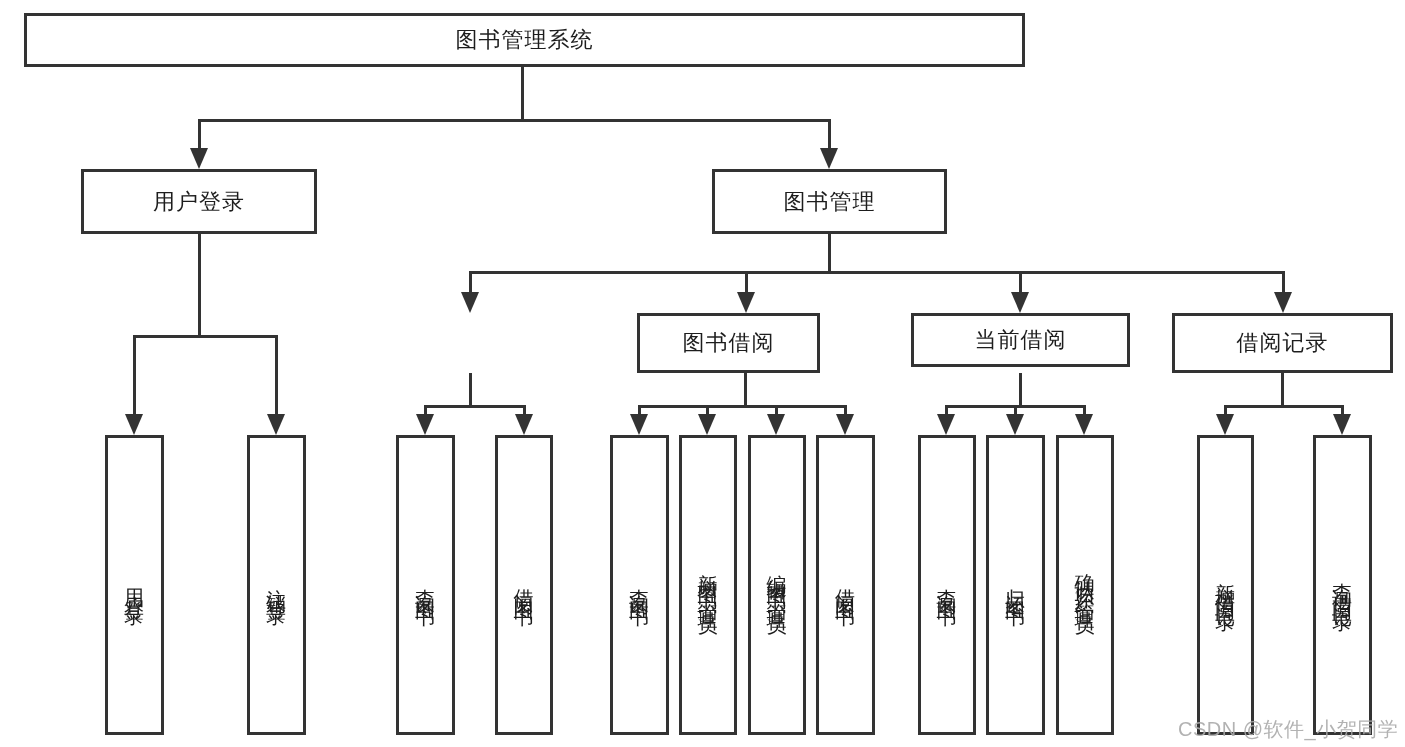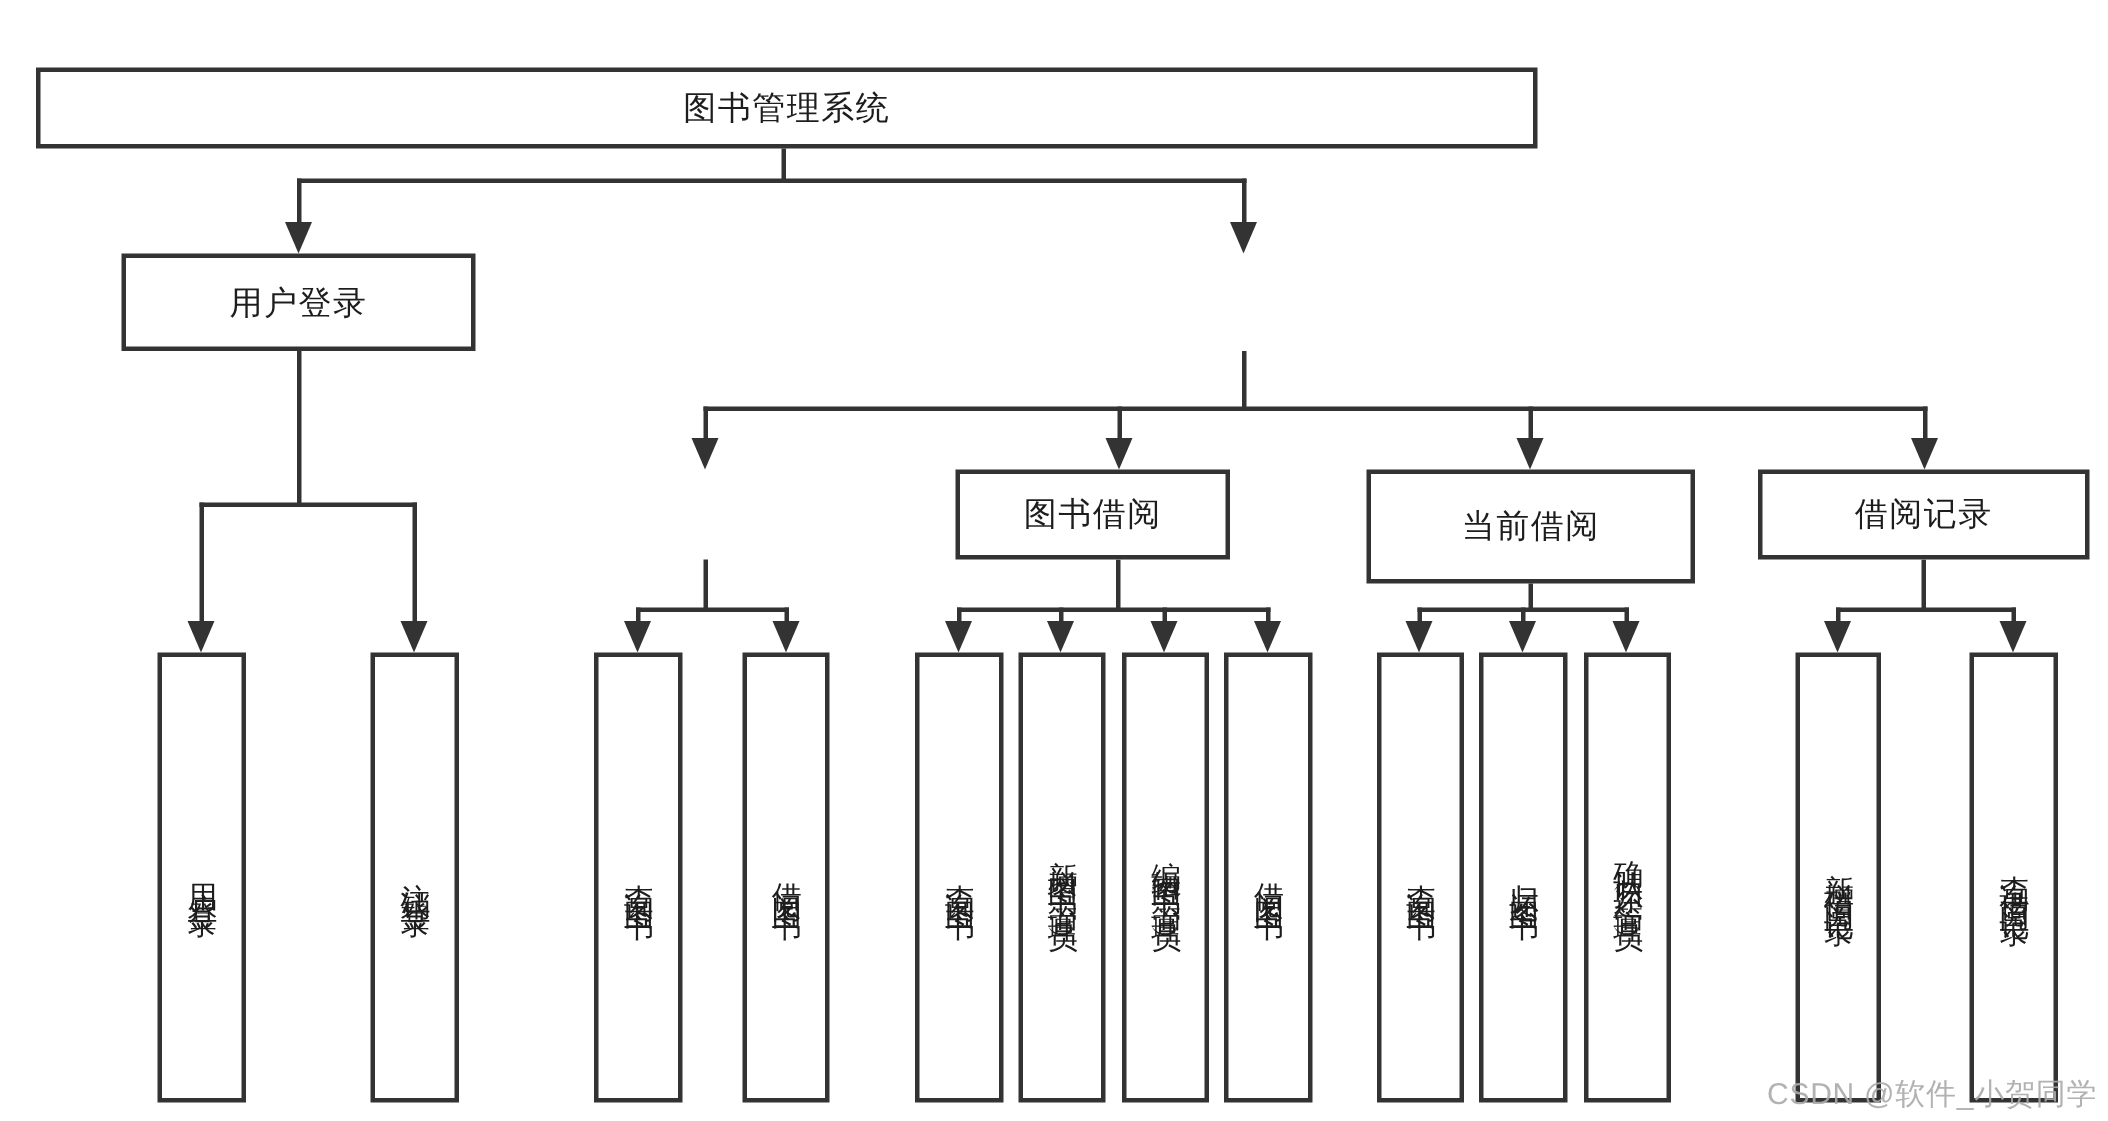--- a/index.html
+++ b/index.html
@@ -114,35 +114,38 @@
   <div class="arrow" style="left:1006px; top:414px;"></div>
   <div class="arrow" style="left:1075px; top:414px;"></div>
 
   <div class="vline" style="left:1281px; top:373px; height:35px;"></div>
   <div class="hline" style="left:1224px; top:405px; width:120px;"></div>
   <div class="vline" style="left:1224px; top:405px; height:12px;"></div>
   <div class="vline" style="left:1341px; top:405px; height:12px;"></div>
   <div class="arrow" style="left:1216px; top:414px;"></div>
   <div class="arrow" style="left:1333px; top:414px;"></div>
 
-  <div class="node hnode" style="left:24px; top:13px; width:1001px; height:54px;margin-top:32px;">
+  <div class="node hnode" style="left:24px; top:13px; width:1001px; height:54px;">
     <span>图书管理系统</span>
   </div>
 
   <div class="node hnode" style="left:81px; top:169px; width:236px; height:65px;">
     <span>用户登录</span>
   </div>
 
+  <div class="node hnode" style="left:712px; top:169px; width:235px; height:65px;">
+    <span>图书管理</span>
+  </div>
 
 
   <div class="node hnode" style="left:637px; top:313px; width:183px; height:60px;">
     <span>图书借阅</span>
   </div>
 
-  <div class="node hnode" style="left:911px; top:313px; width:219px; height:76px;">
+  <div class="node hnode" style="left:911px; top:313px; width:219px; height:54px;">
     <span>当前借阅</span>
   </div>
 
   <div class="node hnode" style="left:1172px; top:313px; width:221px; height:60px;text-align:right;">
     <span>借阅记录</span>
   </div>
 
   <div class="node leaf" style="left:105px; top:435px; width:59px; height:300px;">
     <span>用户登录</span>
   </div>

